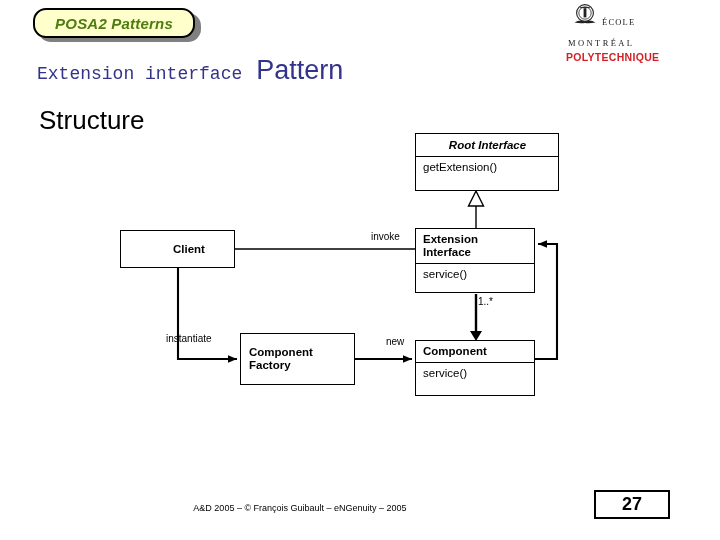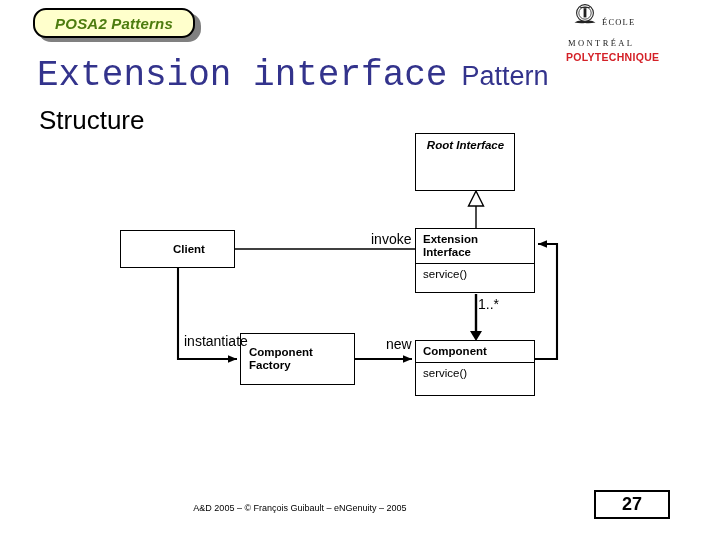--- a/index.html
+++ b/index.html
@@ -100,21 +100,21 @@
 
   
   #title-line {
     position: absolute;
     left: 37px;
     top: 55px;
     white-space: nowrap;
   }
   #title-mono {
     font-family: "Liberation Mono", monospace;
-    font-size: 36px;
+    font-size: 18px;
     color: #33338c;
     letter-spacing: 0px;
   }
   #title-sans {
     font-family: "Liberation Sans", sans-serif;
     font-size: 27px;
     color: #33338c;
     margin-left: 14px;
   }
   #subtitle {
@@ -153,41 +153,41 @@
     font-style: italic;
   }
   .uml-compartment {
     border-top: 1.6px solid #000000;
     font-size: 11.5px;
     color: #000000;
     padding: 3px 6px 3px 7px;
     line-height: 14px;
   }
 
-  #box-root-interface { left: 415px; top: 133px; width: 100px; height: 58px; }
+  #box-root-interface { left: 415px; top: 133px; width: 144px; height: 58px; }
   #box-root-interface .uml-title { text-align: center; padding-top: 5px; }
   #box-extension-interface { left: 415px; top: 228px; width: 120px; height: 65px; }
   #box-client { left: 120px; top: 230px; width: 115px; height: 38px;
                 display: flex; align-items: center; }
   #box-client .uml-title { padding-left: 8px; margin-left: 44px; }
   #box-component-factory { left: 240px; top: 333px; width: 115px; height: 52px;
                 display: flex; align-items: center; }
   #box-component-factory .uml-title { padding-left: 8px; }
   #box-component { left: 415px; top: 340px; width: 120px; height: 56px; }
 
   
   .edge-label {
     position: absolute;
-    font-size: 14px;
+    font-size: 10px;
     color: #000000;
     background: transparent;
     white-space: nowrap;
   }
   #label-invoke { left: 371px; top: 231px; }
-  #label-instantiate { left: 184px; top: 333px; }
+  #label-instantiate { left: 166px; top: 333px; }
   #label-new { left: 386px; top: 336px; }
   #label-multiplicity { left: 478px; top: 296px; }
 
   
   #footer {
     position: absolute;
     left: 0;
     top: 503px;
     width: 600px;
     text-align: center;
@@ -275,20 +275,21 @@
     <path d="M470,331 L482,331 L476,341 Z" fill="#000000"></path>
   </g>
 
   <g>
     <path d="M535,359 L557,359 L557,244 L538,244" fill="none" stroke="#000000" stroke-width="2.1" marker-end="url(#arrow-solid)"></path>
   </g>
 </svg>
 
 <div class="uml-box" id="box-root-interface">
   <div class="uml-title abstract">Root Interface</div>
+  <div class="uml-compartment">getExtension()</div>
 </div>
 
 <div class="uml-box" id="box-extension-interface">
   <div class="uml-title">
     <div>Extension</div>
     <div>Interface</div>
   </div>
   <div class="uml-compartment">service()</div>
 </div>
 

